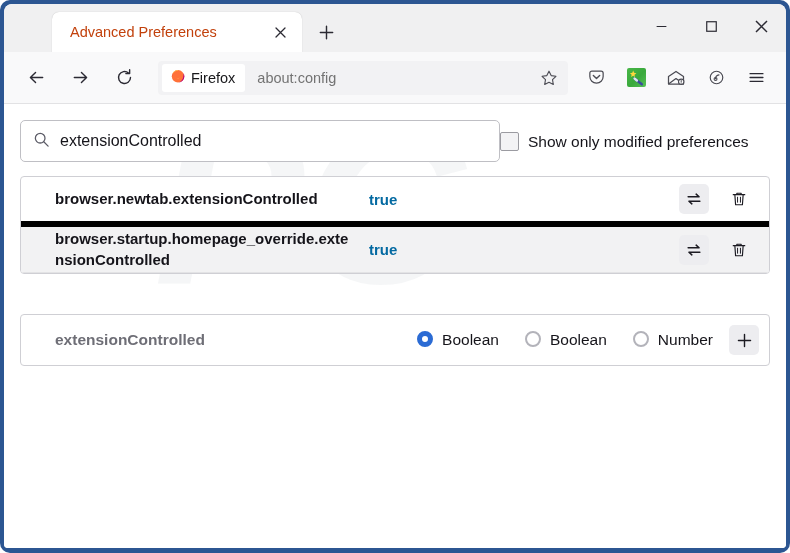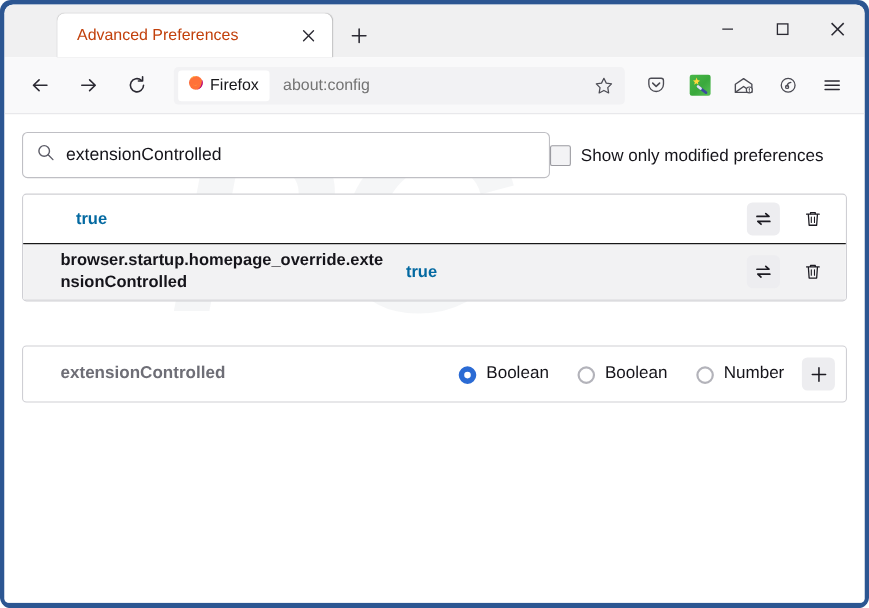--- a/index.html
+++ b/index.html
@@ -244,21 +244,21 @@
   }
   .pref-row {
     display: flex;
     align-items: center;
     min-height: 44px;
     padding: 0 10px 0 34px;
     box-sizing: border-box;
   }
   .pref-row.alt {
     background: #f2f2f3;
-    border-top: 1px solid #000000;
+    border-top: 6px solid #000000;
     border-bottom: 1px solid #e3e3e5;
     min-height: 52px;
     justify-content: space-between;
   }
   .pref-name {
     font-size: 15px;
     font-weight: bold;
     color: #15141a;
     width: 300px;
     line-height: 1.35;
@@ -312,21 +312,21 @@
   }
   .radio-group {
     display: flex;
     align-items: center;
     gap: 26px;
     flex: none;
     margin-right: 16px;
   }
   .radio-opt {
     display: flex;
-    align-items: flex-end;
+    align-items: flex-start;
     gap: 9px;
   }
   .radio {
     width: 16px; height: 16px;
     border-radius: 50%;
     border: 2px solid #b3b3ba;
     background: #ffffff;
     box-sizing: border-box;
     flex: none;
   }
@@ -486,20 +486,21 @@
 
         <div class="modified-wrap">
           <span class="checkbox"></span>
           <span class="modified-label">Show only modified preferences</span>
         </div>
       </div>
 
       <div class="prefs-table">
 
         <div class="pref-row">
+          <span class="pref-name">browser.newtab.extensionControlled</span>
           <span class="pref-value">true</span>
           <span class="row-actions">
             <span class="icon-btn-soft">
               <svg width="18" height="18" viewBox="0 0 20 20" aria-hidden="true">
                 <path d="M3.5 7.5 H15.2 M12.4 4.6 L15.6 7.5" fill="none" stroke="#1c1b22" stroke-width="1.7" stroke-linecap="round" stroke-linejoin="round"></path>
                 <path d="M16.5 12.5 H4.8 M7.6 15.4 L4.4 12.5" fill="none" stroke="#1c1b22" stroke-width="1.7" stroke-linecap="round" stroke-linejoin="round"></path>
               </svg>
             </span>
             <span class="icon-btn-plain">
               <svg width="18" height="18" viewBox="0 0 20 20" aria-hidden="true">

